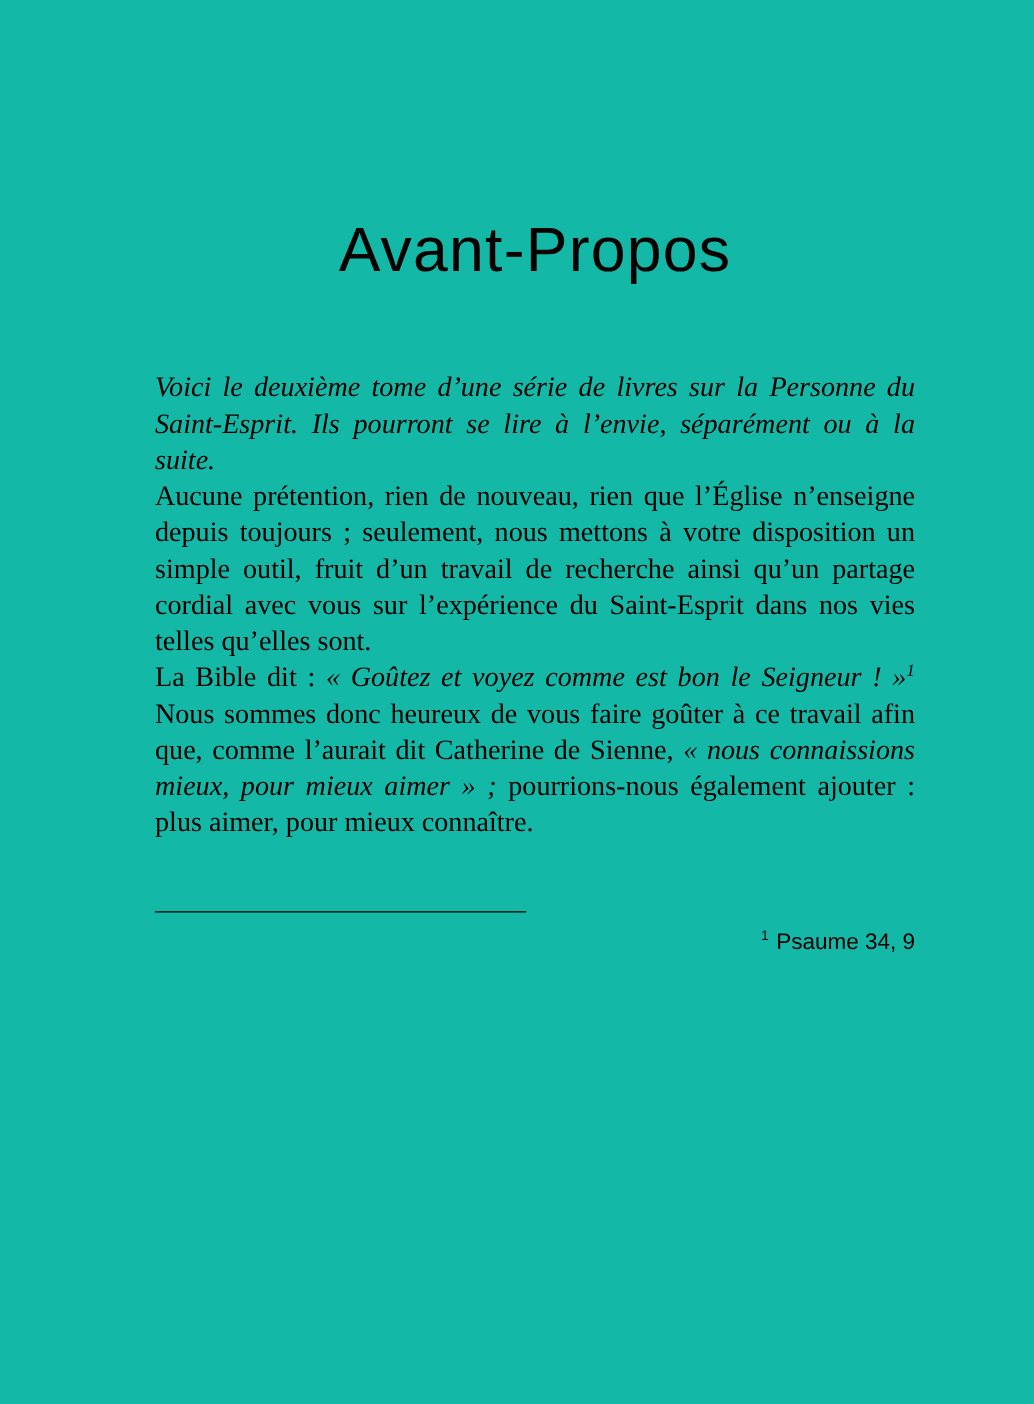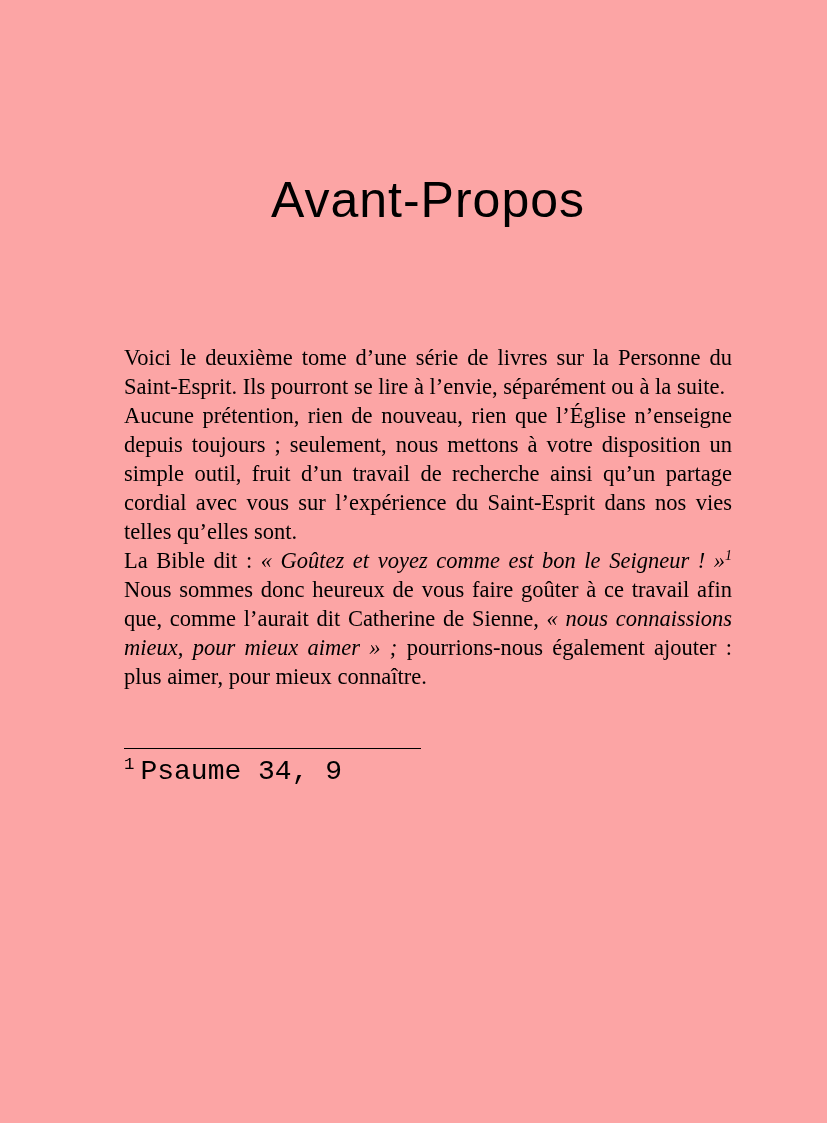--- a/index.html
+++ b/index.html
@@ -2,21 +2,21 @@
 <html lang="fr"><head>
 <meta charset="utf-8">
 <style>
   * { margin: 0; padding: 0; box-sizing: border-box; }
   html, body { background: #ffffff; }
   .page {
     position: relative;
     width: 827px;
     height: 1123px;
     margin: 0 auto;
-    background: #fca5a5;
+    background: #14b8a6;
     color: #000000;
     overflow: hidden;
   }
   .content {
     position: absolute;
     left: 124px;
     top: 0;
     width: 608px;
   }
   .title {
@@ -28,38 +28,39 @@
     line-height: 1.05;
     letter-spacing: 1px;
   }
   .para {
     font-family: "Liberation Serif", serif;
     font-size: 22.5px;
     line-height: 29px;
     text-align: justify;
     text-align-last: left;
   }
-  .para.first { margin-top: 116px; }
+  .para.first { margin-top: 68px; font-style: italic; }
   .italic { font-style: italic; }
   sup.fnref {
     font-size: 0.62em;
     vertical-align: super;
     line-height: 0;
     font-style: italic;
   }
   .footnote-sep {
     margin-top: 57px;
     width: 297px;
     border-top: 1.6px solid #000000;
   }
   .footnote {
     margin-top: 10px;
-    font-family: Liberation Mono, monospace;
-    font-size: 28px;
+    font-family: Liberation Sans, sans-serif;
+    font-size: 18px;
     line-height: 26px;
+    text-align: right;
   }
   .fnmark {
     font-size: 0.62em;
     vertical-align: super;
     line-height: 0;
   }
   .fntext { margin-left: 6px; }
 </style>
 </head>
 <body>

